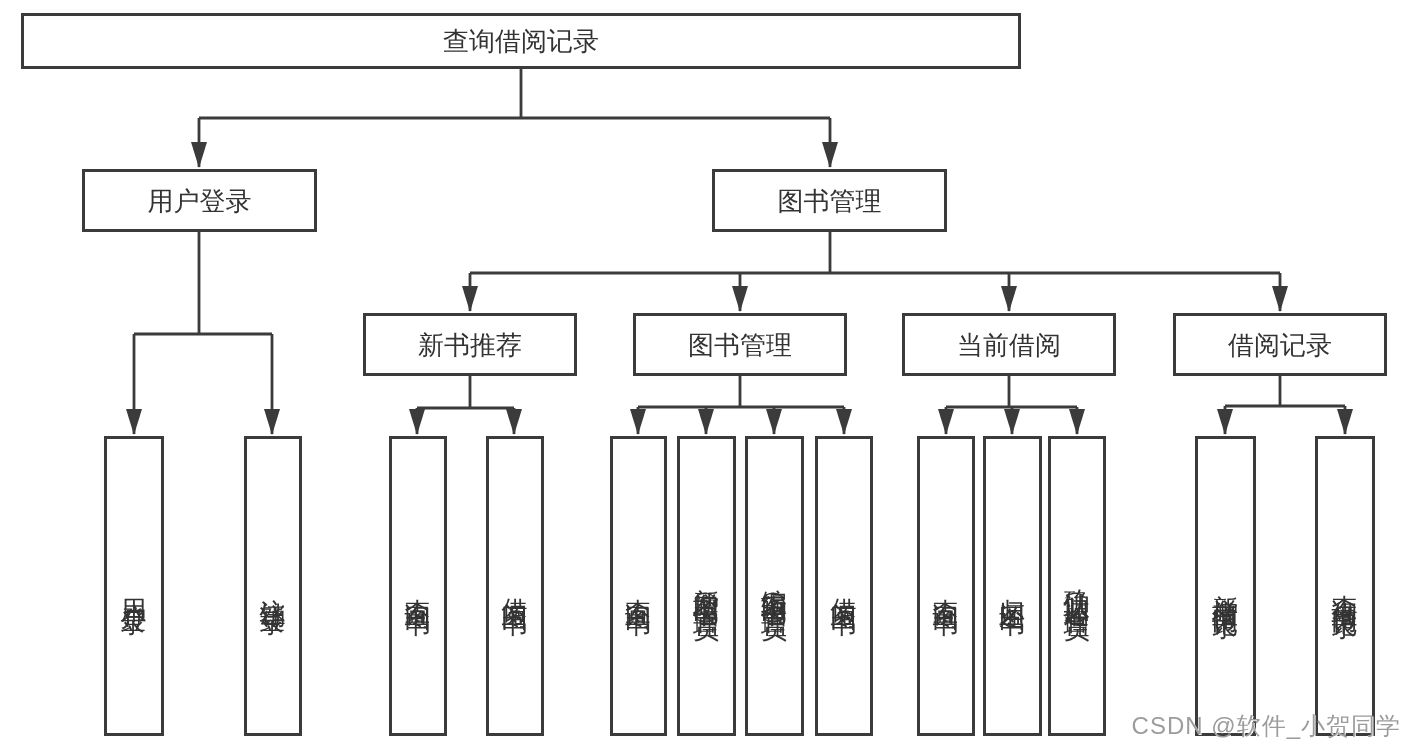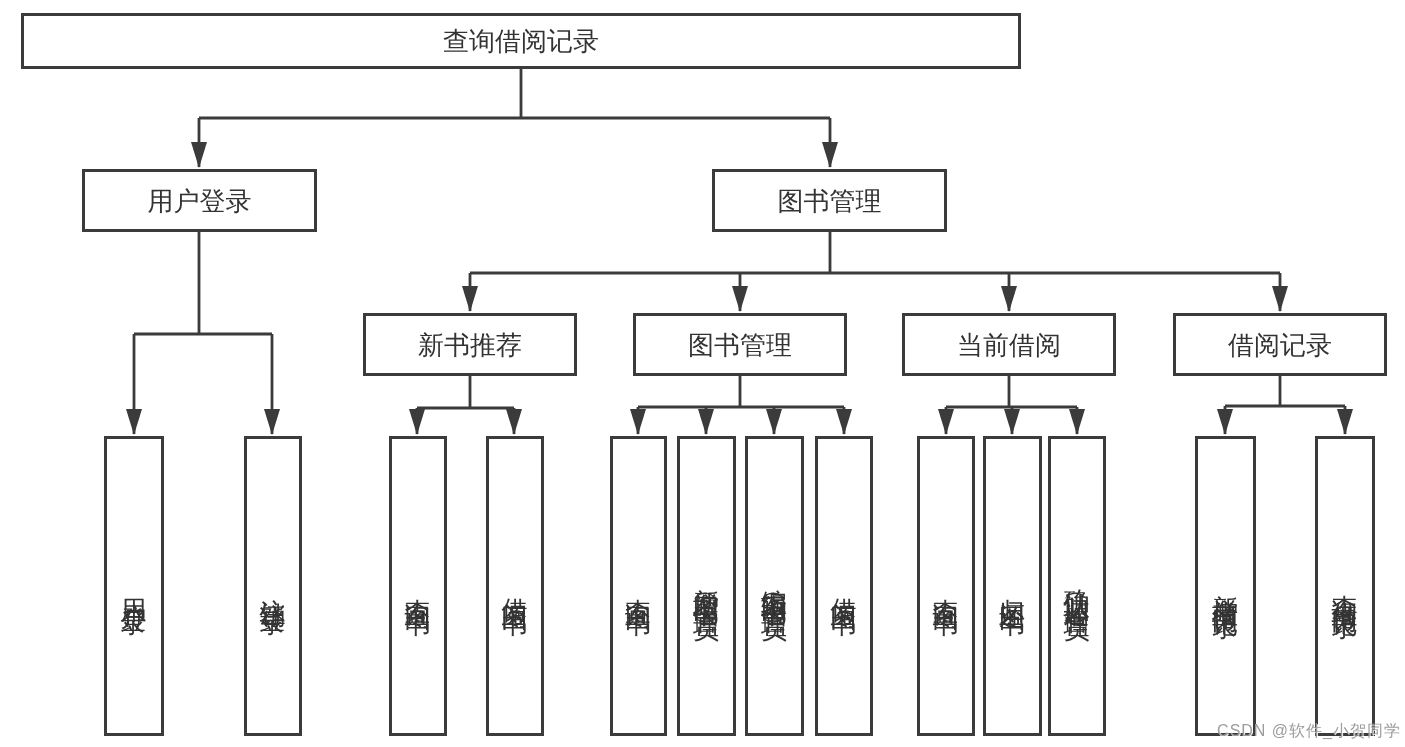--- a/index.html
+++ b/index.html
@@ -58,21 +58,21 @@
   #n_c4 { left: 815px;  width: 58px; }
   #n_d1 { left: 917px;  width: 58px; }
   #n_d2 { left: 983px;  width: 59px; }
   #n_d3 { left: 1048px; width: 58px; }
   #n_e1 { left: 1195px; width: 61px; }
   #n_e2 { left: 1315px; width: 60px; }
   .watermark {
     position: absolute;
     right: 4px;
     bottom: 5px;
-    font-size: 16px;
+    font-size: 24px;
     color: #9c9c9c;
     letter-spacing: 1px;
     text-shadow: 1px 1px 0 rgba(255,255,255,0.9);
     z-index: 5;
   }
 </style>
 </head>
 <body>
 
 <div class="canvas">

